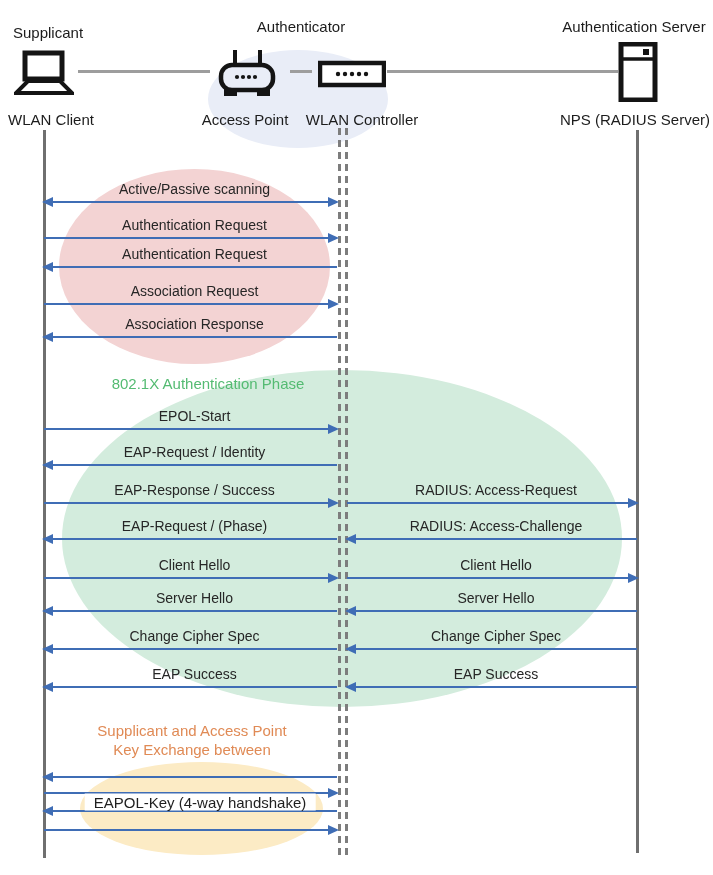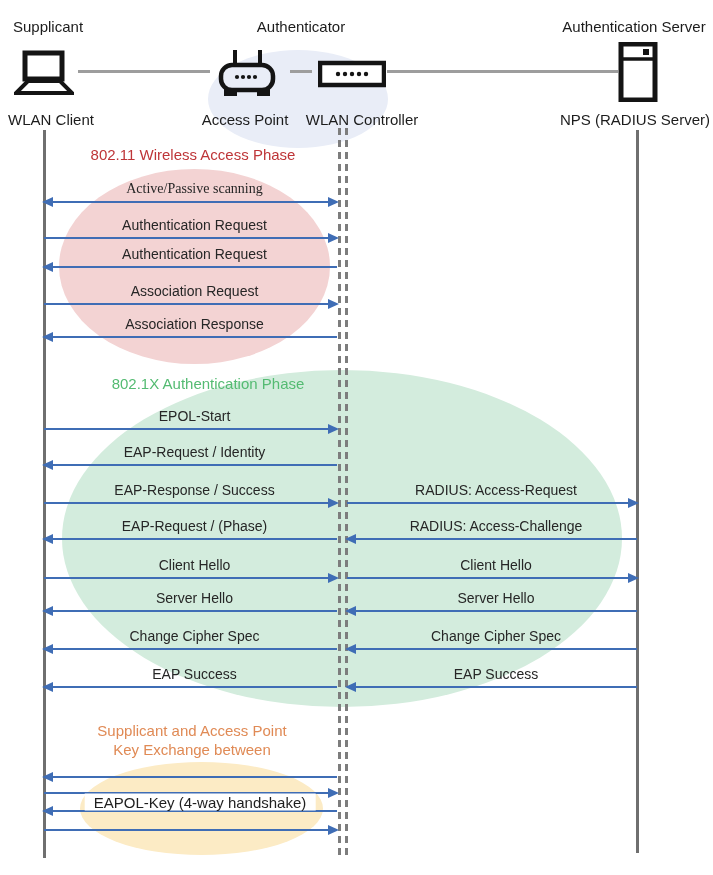--- a/index.html
+++ b/index.html
@@ -52,21 +52,21 @@
   }
   svg{display:block;}
 </style>
 </head>
 <body>
 
 <div id="canvas">
 
   <div class="abs ellipse el-auth" style="left:208px;top:50px;width:180px;height:98px;"></div>
 
-  <div class="abs actor-title" style="left:13px;top:18px;text-align:center;">Supplicant</div>
+  <div class="abs actor-title" style="left:13px;top:24px;text-align:center;">Supplicant</div>
   <div class="abs actor-title ctr" style="left:301px;top:18px;">Authenticator</div>
   <div class="abs actor-title ctr" style="left:634px;top:18px;">Authentication Server</div>
 
   <div class="abs connector" style="left:78px;width:132px;"></div>
   <div class="abs connector" style="left:290px;width:22px;"></div>
   <div class="abs connector" style="left:387px;width:231px;"></div>
 
   <div class="abs" style="left:14px;top:50px;">
     <svg width="60" height="46" viewBox="0 0 60 46">
       <rect x="11" y="3" width="37" height="26" fill="none" stroke="#141414" stroke-width="5"></rect>
@@ -111,33 +111,32 @@
 
   <div class="abs ellipse el-p1" style="left:59px;top:169px;width:271px;height:195px;"></div>
   <div class="abs ellipse el-p2" style="left:62px;top:370px;width:560px;height:337px;"></div>
   <div class="abs ellipse el-p3" style="left:80px;top:762px;width:243px;height:93px;"></div>
 
   <div class="abs lifeline-solid" style="left:43px;top:130px;height:728px;"></div>
   <div class="abs lifeline-dashed" style="left:338px;top:128px;height:728px;"></div>
   <div class="abs lifeline-dashed" style="left:345px;top:128px;height:728px;"></div>
   <div class="abs lifeline-solid" style="left:636px;top:130px;height:723px;"></div>
 
-  <div class="abs phase-title pt1 ctr" style="left:193px;top:146px;">802.11 Wireless Access Phase</div>
   <div class="abs phase-title pt2 ctr" style="left:208px;top:375px;">802.1X Authentication Phase</div>
   <div class="abs phase-title pt3 ctr" style="left:192px;top:721px;">
     <div>Supplicant and Access Point</div>
     <div>Key Exchange between</div>
   </div>
 
   <div id="messages">
       <div class="msg-arrow" style="left: 44px; top: 201px; width: 293px;">
         <span class="head head-r"></span>
         <span class="head head-l"></span>
       </div>
-      <div class="msg-label" style="left: 194.5px; top: 181px; font-family: Liberation Serif, serif;">Active/Passive scanning</div>
+      <div class="msg-label" style="left: 194.5px; top: 181px;">Active/Passive scanning</div>
       <div class="msg-arrow" style="left: 44px; top: 237px; width: 293px;">
         <span class="head head-r"></span>
       </div>
       <div class="msg-label" style="left: 194.5px; top: 217px;">Authentication Request</div>
       <div class="msg-arrow" style="left: 44px; top: 266px; width: 293px;">
         <span class="head head-l"></span>
       </div>
       <div class="msg-label" style="left: 194.5px; top: 246px;">Authentication Request</div>
       <div class="msg-arrow" style="left: 44px; top: 303px; width: 293px;">
         <span class="head head-r"></span>

